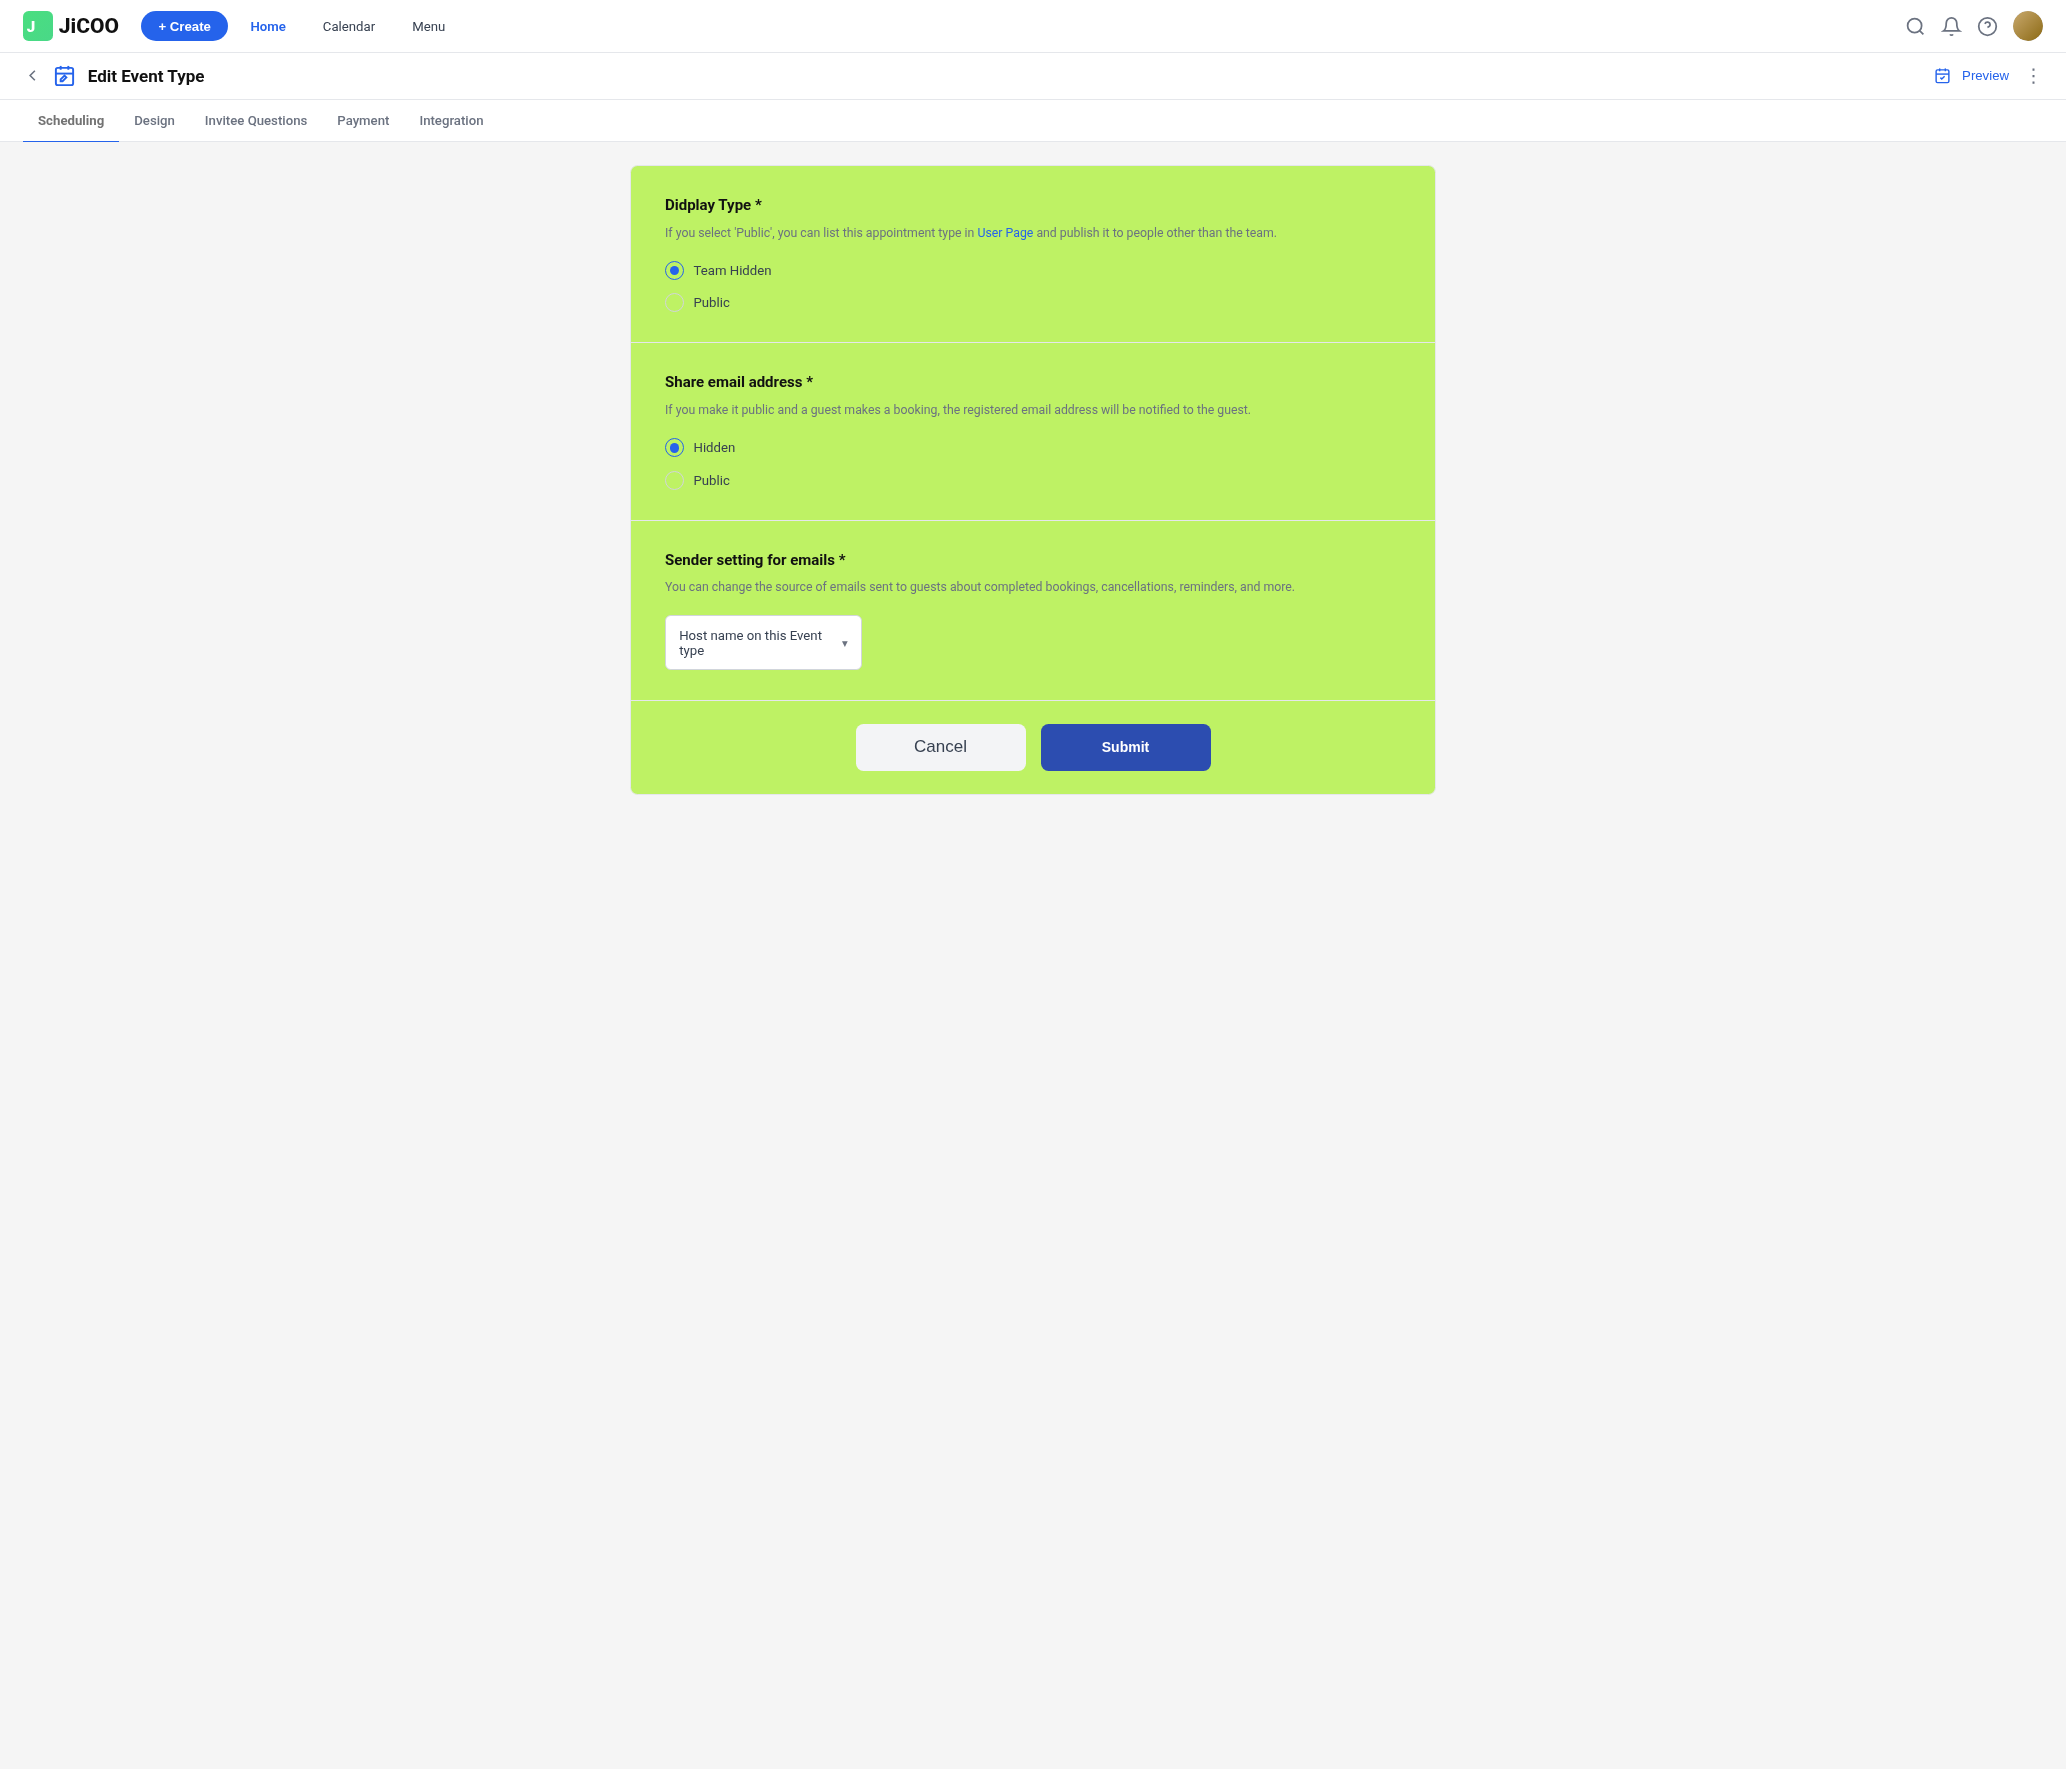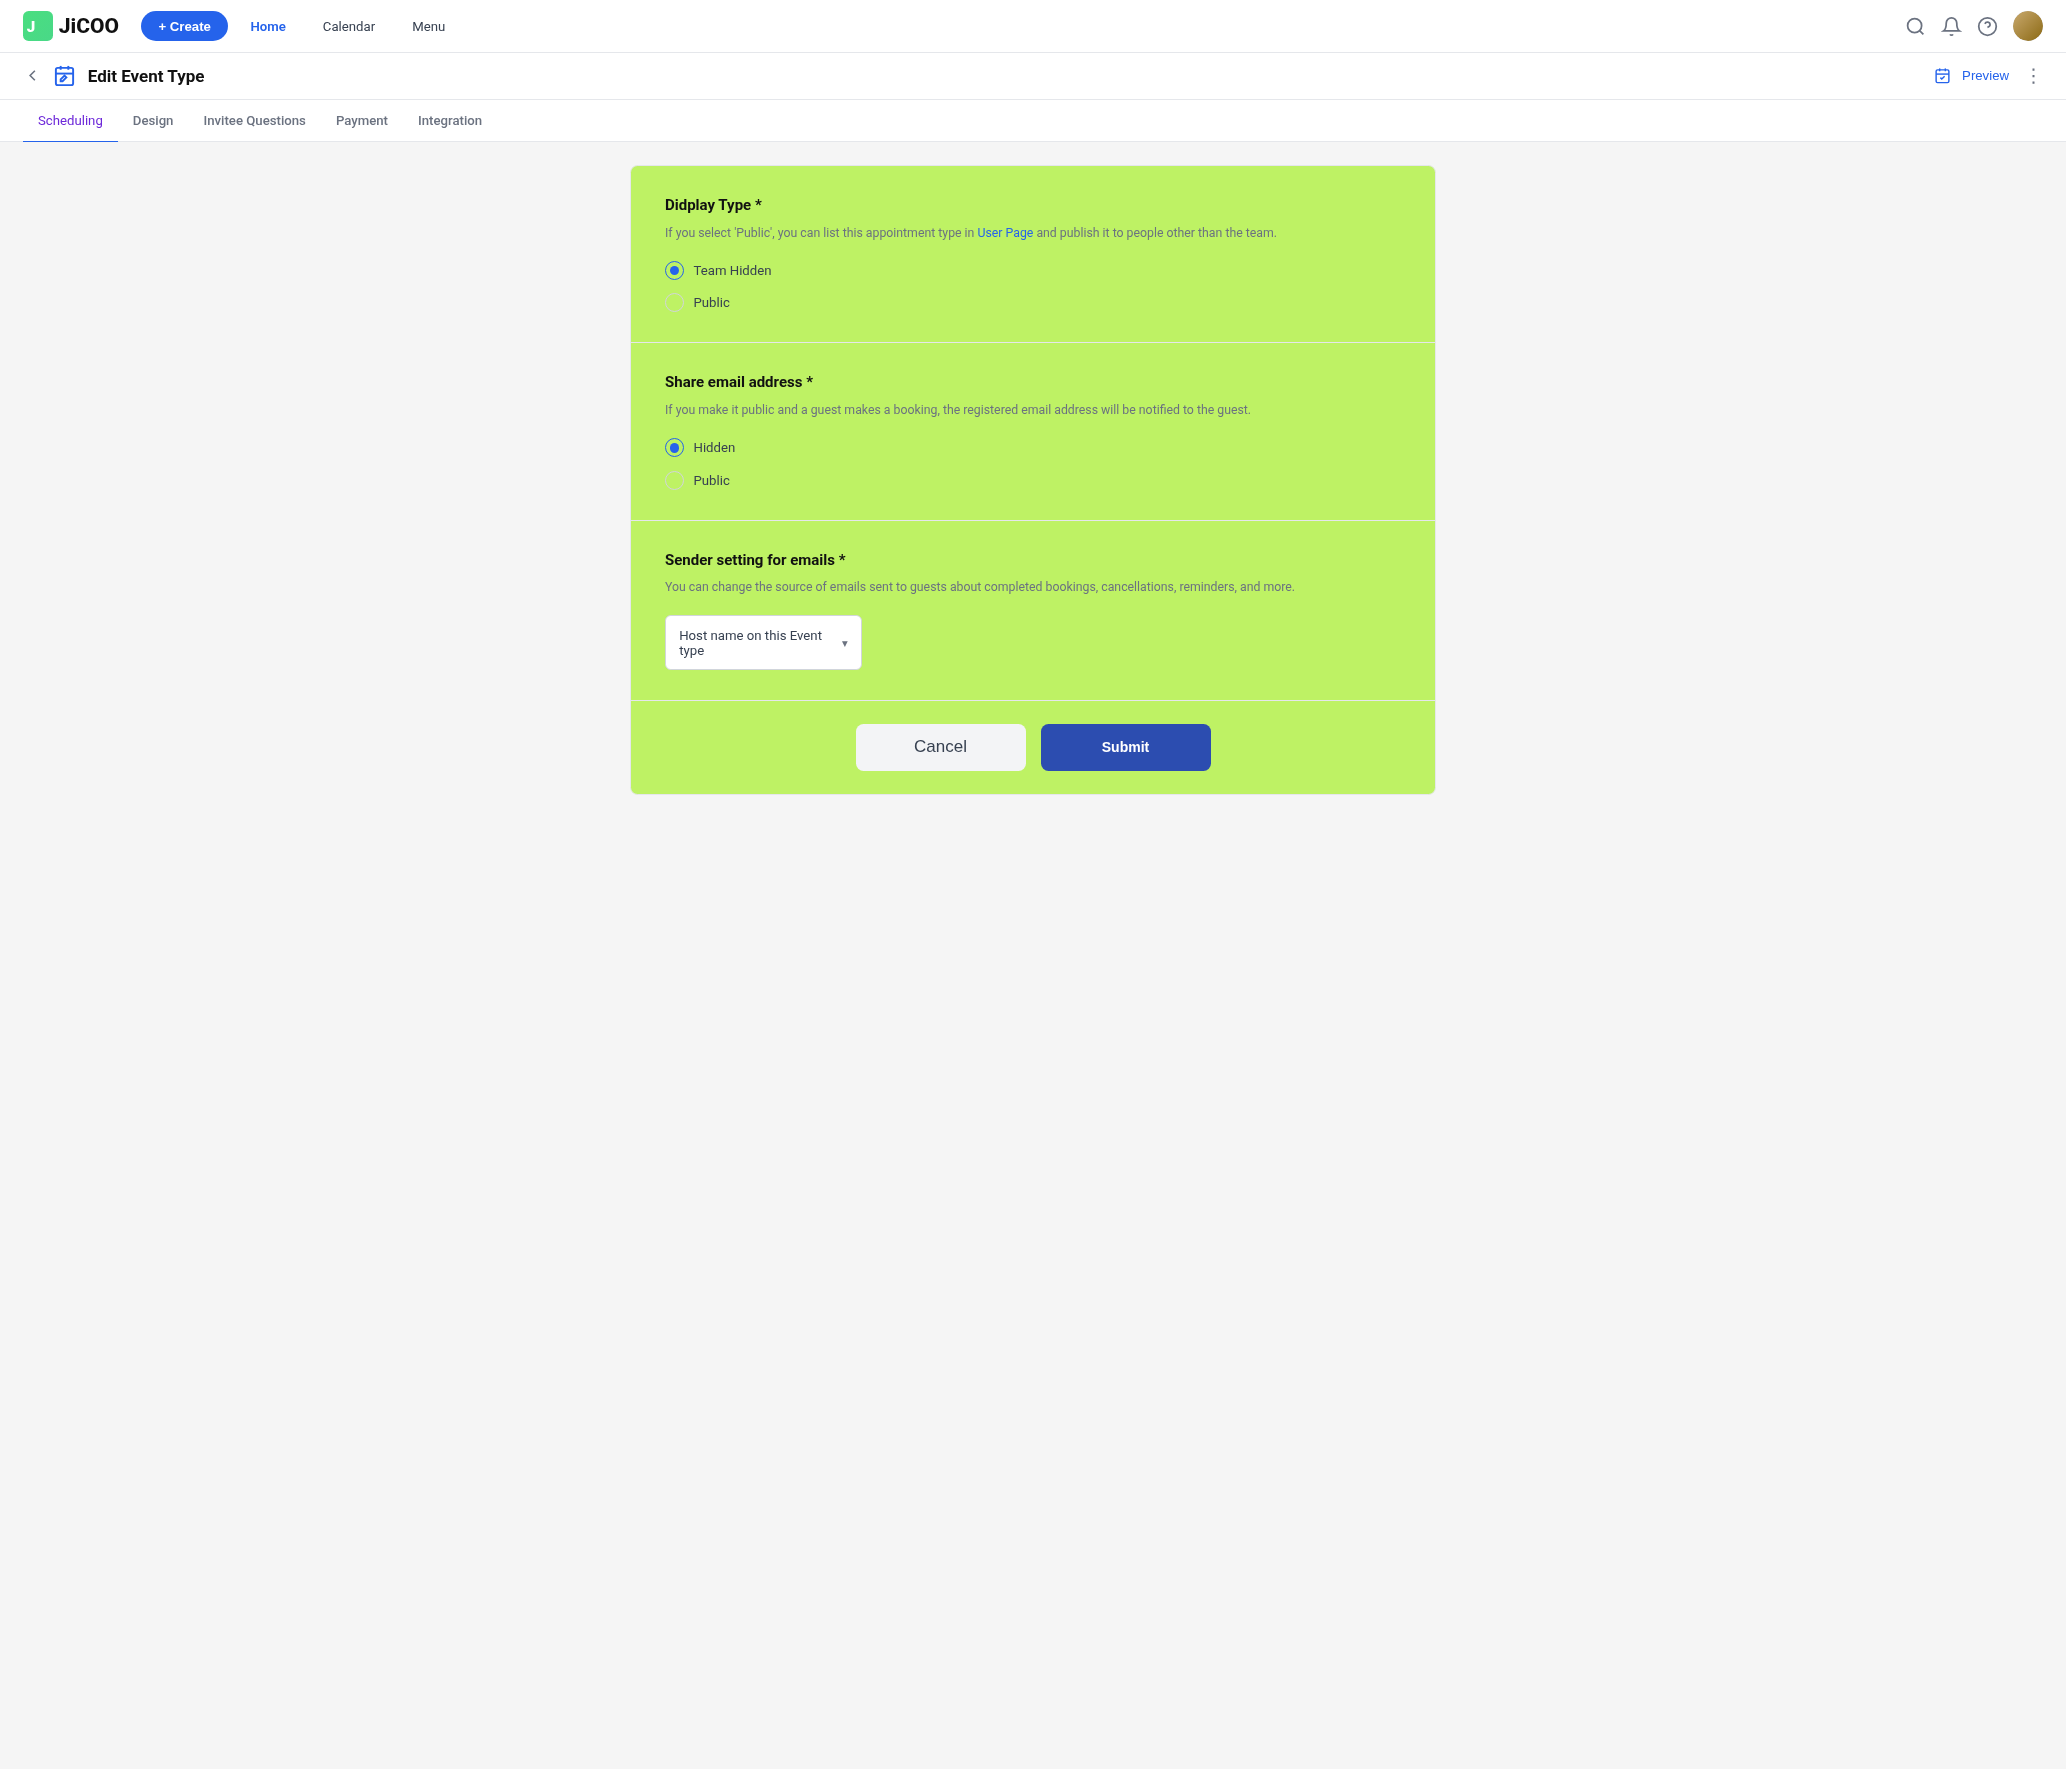--- a/index.html
+++ b/index.html
@@ -42,21 +42,21 @@
 
     
     .tabs {
       display: flex; background: #fff; border-bottom: 0.9px solid #e5e7eb;
       padding: 0 23px;
     }
     .tab {
       padding: 13.2px 15px; font-size: 13.2px; font-weight: 500; color: #6b7280;
       cursor: pointer; border-bottom: 1.9px solid transparent; margin-bottom: -0.9px;
     }
-    .tab.active { color: #6d28d9; border-bottom-color: #2563eb; font-weight: 400; }
+    .tab.active { color: #737373; border-bottom-color: #2563eb; font-weight: 700; }
 
     
     .main-content { padding: 23px; max-width: 852px; margin: 0 auto; }
 
     
     .card {
       background: #bef264; border: 0.9px solid #e5e7eb; border-radius: 7.6px;
       overflow: hidden;
     }
 

